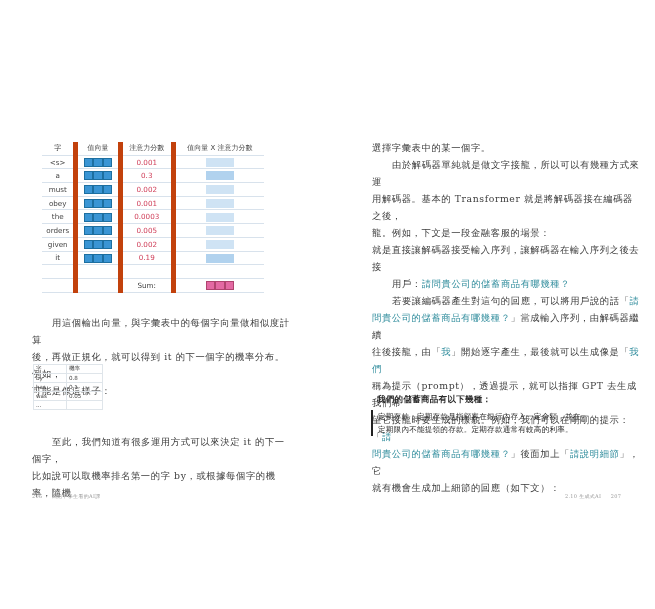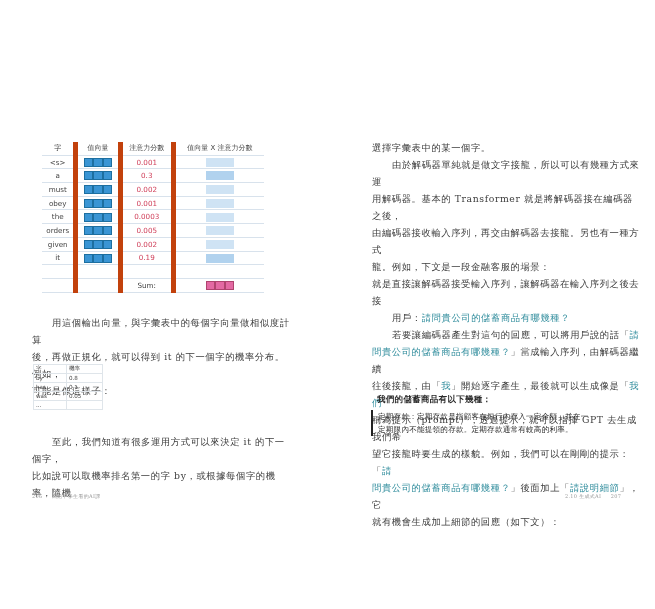--- a/index.html
+++ b/index.html
@@ -218,21 +218,20 @@
     &nbsp;&nbsp;&nbsp;
     <span>寫給中學生看的AI課</span>
   </div>
 </div>
 
 <div class="page right">
   <div class="para" style="left:44px; top:139px; width:270px;">
     <div>選擇字彙表中的某一個字。</div>
     <div><span class="indent"></span><span>由於解碼器單純就是做文字接龍，所以可以有幾種方式來運</span></div>
     <div>用解碼器。基本的 Transformer 就是將解碼器接在編碼器之後，</div>
-    <div>由編碼器接收輸入序列，再交由解碼器去接龍。另也有一種方式</div>
     <div>龍。例如，下文是一段金融客服的場景：</div>
     <div>就是直接讓解碼器接受輸入序列，讓解碼器在輸入序列之後去接</div>
     <div><span class="indent"></span><span>用戶：</span><span class="hl">請問貴公司的儲蓄商品有哪幾種？</span></div>
     <div><span class="indent"></span><span>若要讓編碼器產生對這句的回應，可以將用戶說的話「</span><span class="hl">請</span></div>
     <div><span class="hl">問貴公司的儲蓄商品有哪幾種？</span><span>」當成輸入序列，由解碼器繼續</span></div>
     <div><span>往後接龍，由「</span><span class="hl">我</span><span>」開始逐字產生，最後就可以生成像是「</span><span class="hl">我們</span></div>
     <div>稱為提示（prompt），透過提示，就可以指揮 GPT 去生成我們希</div>
     <div><span>望它接龍時要生成的樣貌。例如，我們可以在剛剛的提示：「</span><span class="hl">請</span></div>
     <div><span class="hl">問貴公司的儲蓄商品有哪幾種？</span><span>」後面加上「</span><span class="hl">請說明細節</span><span>」，它</span></div>
     <div>就有機會生成加上細節的回應（如下文）：</div>

